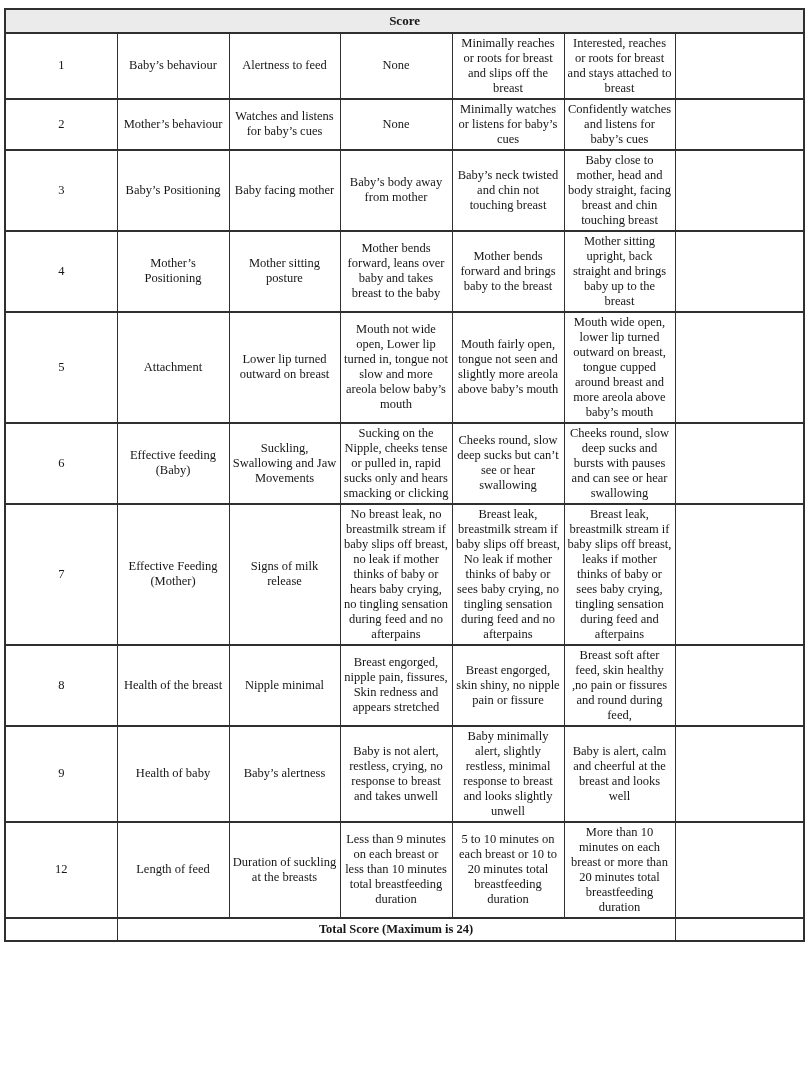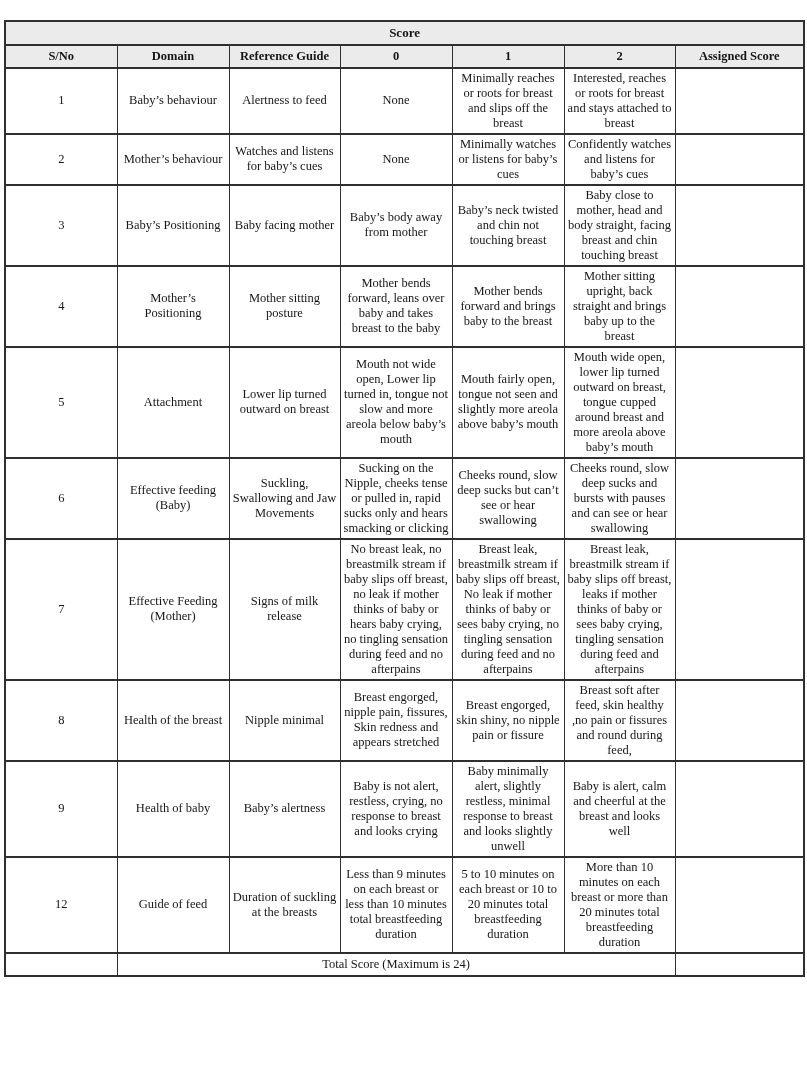--- a/index.html
+++ b/index.html
@@ -8,21 +8,21 @@
     background: #ffffff;
   }
   body {
     width: 807px;
     font-family: "Liberation Serif", "DejaVu Serif", serif;
     color: #161616;
   }
   .page {
     box-sizing: border-box;
     width: 704px;
-    padding: 20px 4px;
+    padding: 8px 4px;
   }
   table.score-table {
     border-collapse: collapse;
     table-layout: fixed;
     width: 799px;
     border: 2px solid var(--border-color, #2f2f2f);
     font-size: 12.5px;
   }
   table.score-table th,
   table.score-table td {
@@ -37,50 +37,41 @@
   }
   table.score-table thead th {
     background: var(--header-bg, #ebebeb);
     font-weight: bold;
     padding: 3px 3px;
   }
   tr.title-row th {
     font-size: 13px;
   }
   tfoot td.total-label {
-    font-weight: normal;
+    font-weight: bold;
     padding: 3px 3px;
   }
 </style>
 </head>
 <body style="color: rgb(22, 22, 22);">
 
 <div class="page">
   <table class="score-table">
     <colgroup>
       <col style="width:112px">
       <col style="width:112px">
       <col style="width:111px">
       <col style="width:112px">
       <col style="width:112px">
       <col style="width:111px">
       <col style="width:129px">
     </colgroup>
     <thead>
       <tr class="title-row">
         <th colspan="7">Score</th>
-      </tr>
-      <tr class="header-row">
-        <th>S/No</th>
-        <th>Domain</th>
-        <th>Reference Guide</th>
-        <th>0</th>
-        <th>1</th>
-        <th>2</th>
-        <th>Assigned Score</th>
       </tr>
     </thead>
     <tbody id="table-body">
         <tr>
           <td>1</td>
           <td>Baby’s behaviour</td>
           <td>Alertness to feed</td>
           <td>None</td>
           <td>Minimally reaches or roots for breast and slips off the breast</td>
           <td>Interested, reaches or roots for breast and stays attached to breast</td>
@@ -146,28 +137,28 @@
           <td>Nipple minimal</td>
           <td>Breast engorged, nipple pain, fissures, Skin redness and appears stretched</td>
           <td>Breast engorged, skin shiny, no nipple pain or fissure</td>
           <td>Breast soft after feed, skin healthy ,no pain or fissures and round during feed,</td>
           <td></td>
         </tr>
         <tr>
           <td>9</td>
           <td>Health of baby</td>
           <td>Baby’s alertness</td>
-          <td>Baby is not alert, restless, crying, no response to breast and looks crying</td>
+          <td>Baby is not alert, restless, crying, no response to breast and takes unwell</td>
           <td>Baby minimally alert, slightly restless, minimal response to breast and looks slightly unwell</td>
           <td>Baby is alert, calm and cheerful at the breast and looks well</td>
           <td></td>
         </tr>
         <tr>
           <td>12</td>
-          <td>Guide of feed</td>
+          <td>Length of feed</td>
           <td>Duration of suckling at the breasts</td>
           <td>Less than 9 minutes on each breast or less than 10 minutes total breastfeeding duration</td>
           <td>5 to 10 minutes on each breast or 10 to 20 minutes total breastfeeding duration</td>
           <td>More than 10 minutes on each breast or more than 20 minutes total breastfeeding duration</td>
           <td></td>
         </tr>
       </tbody>
     <tfoot>
       <tr>
         <td></td>

